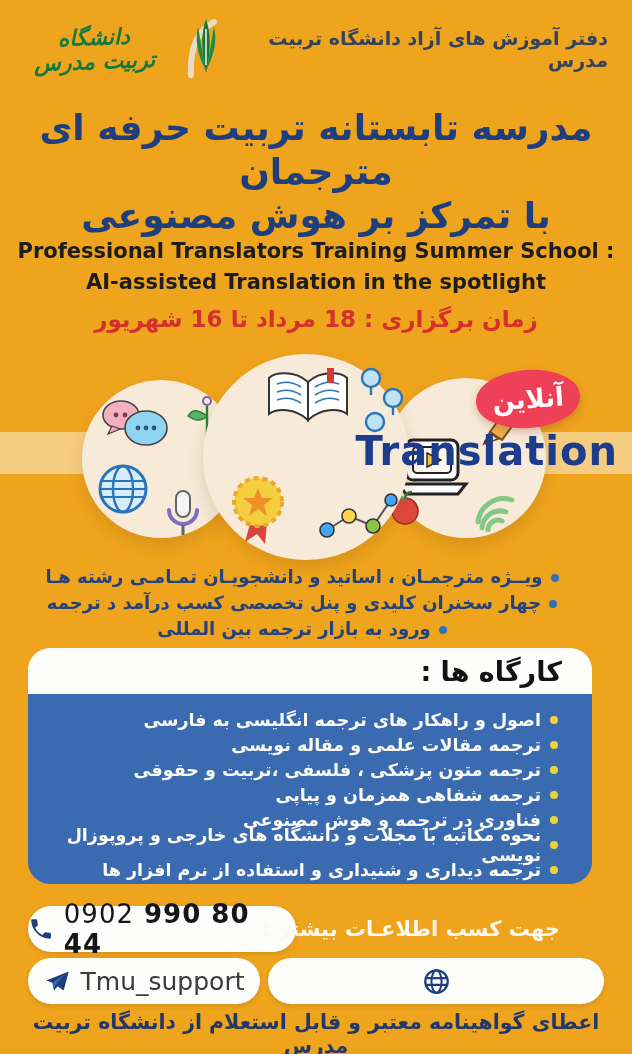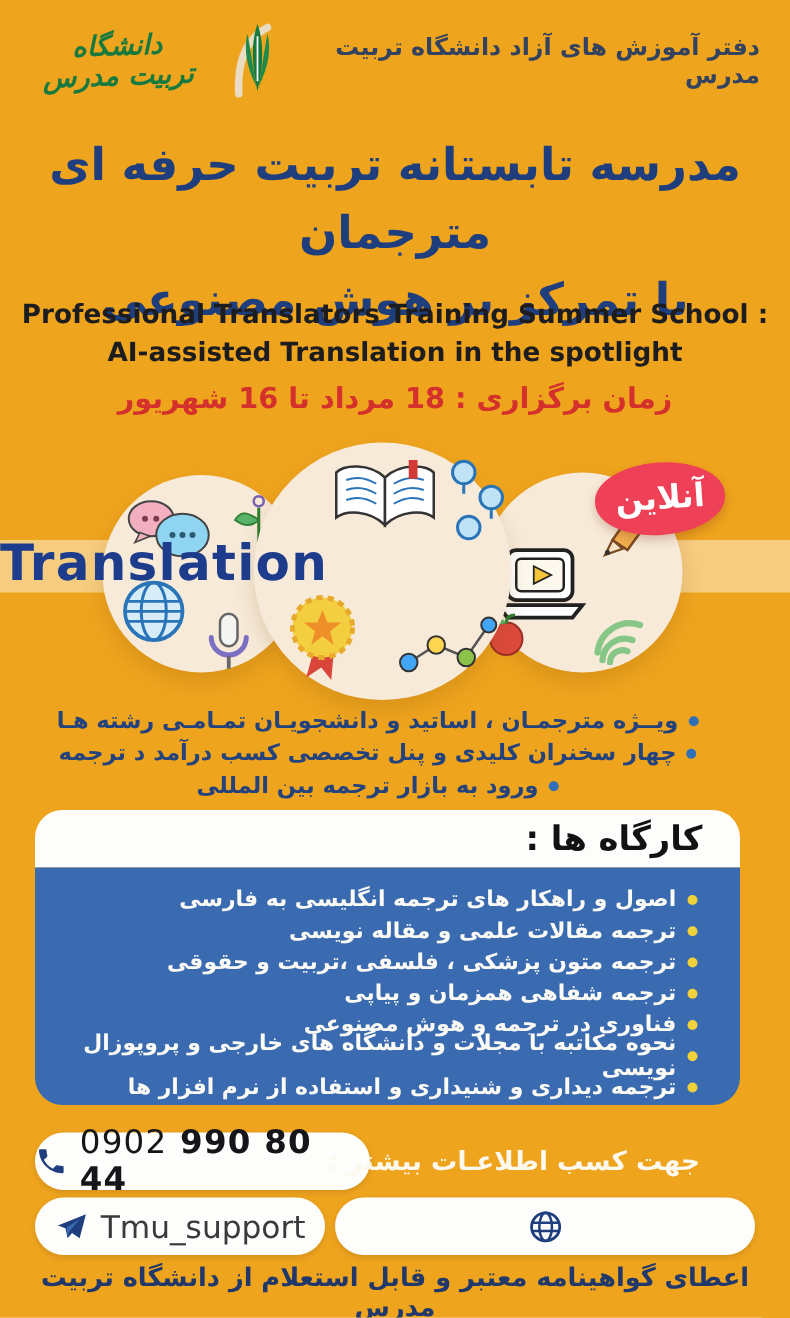--- a/index.html
+++ b/index.html
@@ -8,35 +8,35 @@
 
   
   .header{position:absolute;top:16px;left:30px;right:24px;height:66px;display:flex;align-items:center;}
   .logo-callig{width:150px;color:#16793e;font-family:"DejaVu Serif","Liberation Serif",serif;
     font-style:italic;font-weight:bold;font-size:22px;line-height:1.1;transform:rotate(-2deg);text-align:center;}
   .emblem{margin-left:28px;margin-right:34px;}
   .office-title{direction:rtl;color:#33425f;font-size:19px;font-weight:bold;letter-spacing:.2px;}
 
   
   .main-title{position:absolute;top:106px;left:0;right:0;text-align:center;direction:rtl;
-    color:#1e3e7e;font-size:36px;font-weight:800;line-height:54px;}
+    color:#1e3e7e;font-size:36px;font-weight:800;line-height:44px;}
   .en-title{position:absolute;top:236px;left:0;right:0;text-align:center;color:#1d1d1f;
     font-size:21px;font-weight:bold;line-height:31px;}
   .schedule{position:absolute;top:306px;left:0;right:0;text-align:center;direction:rtl;
     color:#d4302c;font-size:23px;font-weight:600;}
   .schedule b{font-weight:800;}
 
   
   .hero{position:absolute;top:352px;left:0;right:0;height:210px;}
   .band{position:absolute;top:80px;left:0;right:0;height:42px;background:rgba(253,244,226,.5);}
   .circle{position:absolute;background:#f7ead8;border-radius:50%;box-shadow:0 8px 16px rgba(120,70,0,.18);}
   .circleL{left:82px;top:28px;width:158px;height:158px;z-index:2;}
   .circleM{left:203px;top:2px;width:206px;height:206px;z-index:3;}
   .circleR{left:386px;top:26px;width:160px;height:160px;z-index:2;}
-  .hero-word{position:absolute;top:76px;left:0;right:14px;z-index:4;text-align:left;
+  .hero-word{position:absolute;top:76px;left:0;right:14px;z-index:4;text-align:right;
     color:#1d3d8c;font-size:40px;font-weight:800;letter-spacing:1px;}
   .badge{position:absolute;left:476px;top:18px;width:104px;height:58px;z-index:5;background:#ee4056;
     border-radius:50%/48%;display:flex;align-items:center;justify-content:center;transform:rotate(-4deg);
     color:#fff;font-size:26px;font-weight:800;direction:rtl;box-shadow:0 4px 8px rgba(120,40,20,.25);}
   .doodle{position:absolute;}
 
   
   .highlights{position:absolute;top:564px;left:0;right:0;text-align:center;direction:rtl;
     color:#24427c;font-size:18px;font-weight:bold;line-height:26px;transform:translateX(-14px);}
   .highlights .dot{display:inline-block;width:8px;height:8px;border-radius:50%;background:#2f6fb7;

